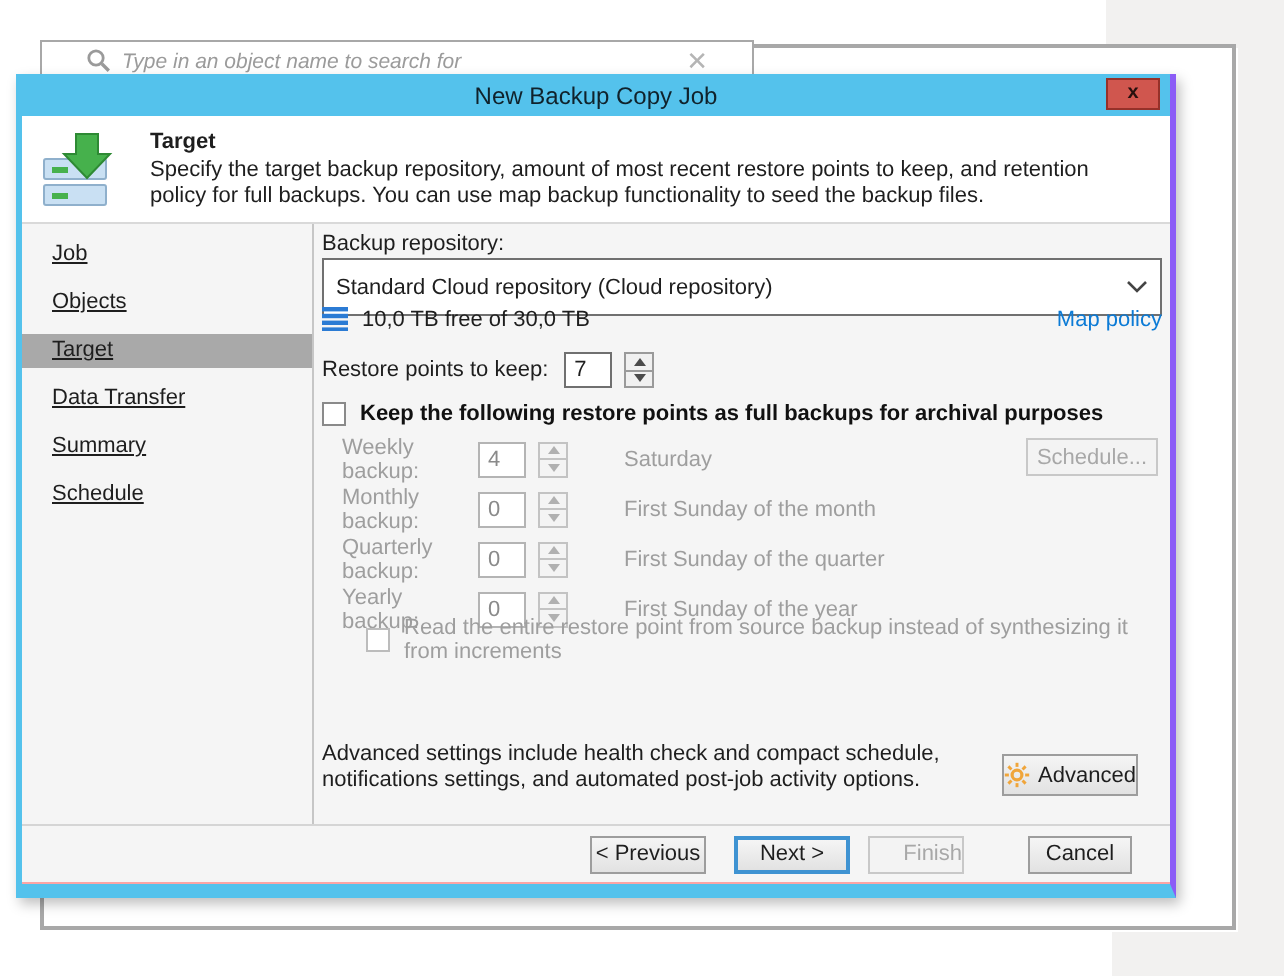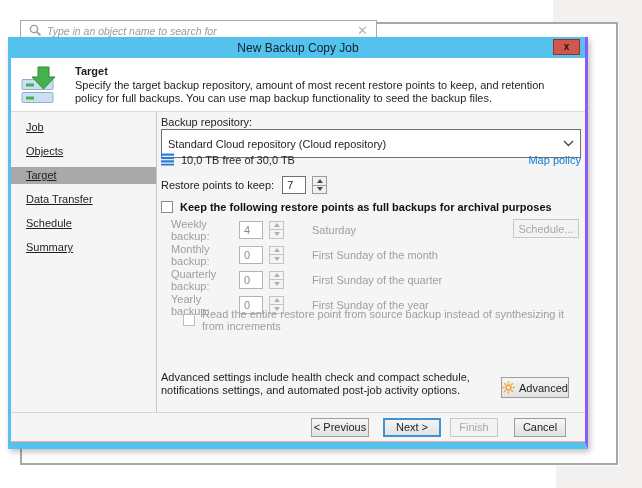--- a/index.html
+++ b/index.html
@@ -18,21 +18,21 @@
   .g3 { left:556px; top:466px; width:86px; height:22px; }
 
   
   .console-window {
     left:20px; top:22px; width:598px; height:443px;
     background:#ffffff; border:2px solid #a8a8a8;
   }
   .search-box {
     left:20px; top:20px; width:357px; height:21px;
     background:#ffffff; border:1px solid #a8a8a8;
-    display:flex; align-items:center; gap:5px; padding:0 8px; z-index:2;
+    display:flex; align-items:center; gap:5px; padding:0 22px; z-index:2;
   }
   .search-box input {
     flex:1; border:none; outline:none; background:transparent;
     font-family:inherit; font-size:10.5px; font-style:italic; color:#6e6e6e;
   }
   .search-box input::placeholder { color:#9b9b9b; font-style:italic; }
   .search-clear { color:#b5b5b5; font-size:13px; font-weight:bold; line-height:1; cursor:pointer; }
 
   
   .dialog {
@@ -130,21 +130,21 @@
     display:flex; align-items:center; justify-content:center; gap:4px;
   }
 
   .dlg-footer {
     height:29px; background:#f5f5f5; border-top:1px solid #d5d5d5;
     display:flex; align-items:center; justify-content:flex-end; padding-right:19px;
   }
   .dlg-footer .btn { min-width:48px; }
   .btn-prev { width:58px; margin-right:14px; }
   .btn-next { width:58px; margin-right:9px; }
-  .btn-finish { width:48px; margin-right:16px; }
+  .btn-finish { width:48px; margin-right:32px;text-align:right; }
   .btn-cancel { width:52px; }
 </style>
 </head>
 <body>
 
 <div class="abs bg-gray g1"></div>
 <div class="abs bg-gray g2"></div>
 <div class="abs bg-gray g3"></div>
 
 <div class="abs console-window"></div>
@@ -182,22 +182,22 @@
       <div class="step-desc">Specify the target backup repository, amount of most recent restore points to keep, and retention policy for full backups. You can use map backup functionality to seed the backup files.</div>
     </div>
   </div>
 
   <div class="dlg-mid">
     <div class="sidebar">
       <div class="side-item">Job</div>
       <div class="side-item">Objects</div>
       <div class="side-item selected">Target</div>
       <div class="side-item">Data Transfer</div>
+      <div class="side-item">Summary</div>
       <div class="side-item">Schedule</div>
-      <div class="side-item">Summary</div>
     </div>
 
     <div class="content">
       <div class="c-abs lbl" style="left:0; top:4px;">Backup repository:</div>
 
       <div class="c-abs select-box">
         <span class="sel-text">Standard Cloud repository (Cloud repository)</span>
         <span style="display:flex;">
           <svg width="11" height="7" viewBox="0 0 11 7">
             <polyline points="1,1 5.5,5.5 10,1" fill="none" stroke="#444" stroke-width="1.3"></polyline>

